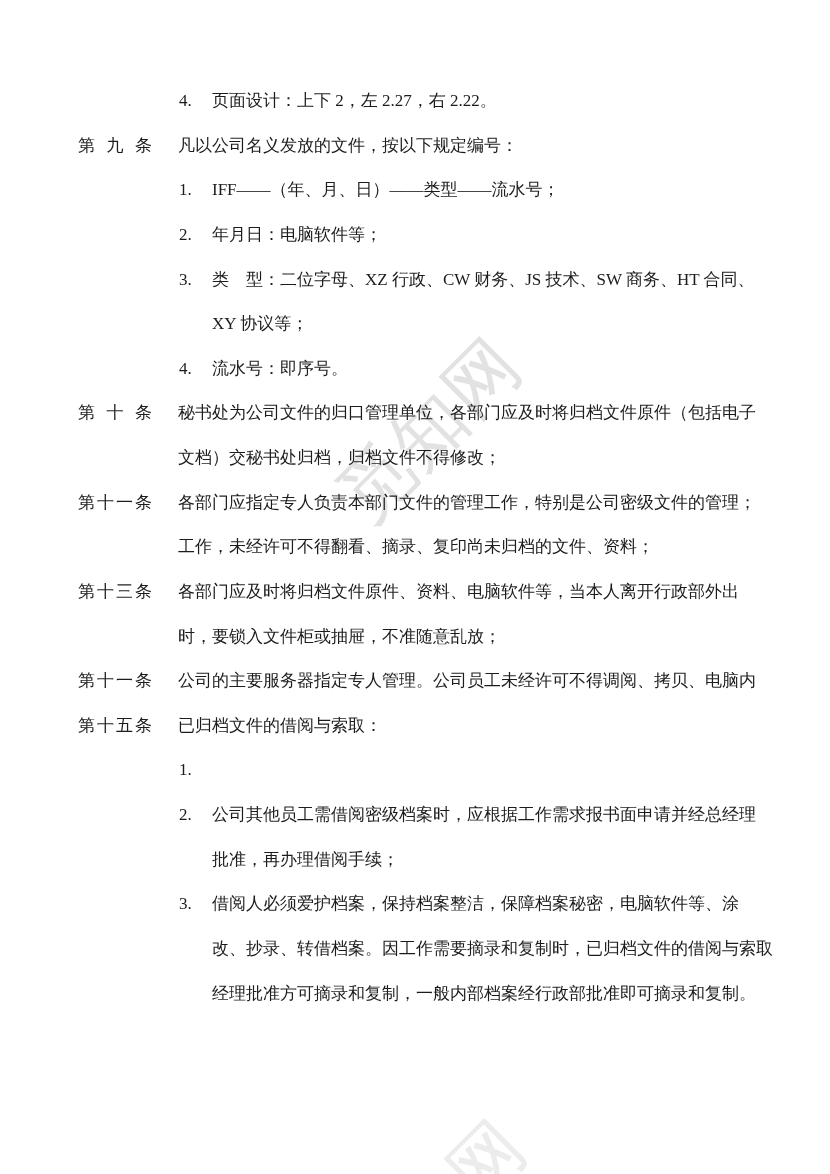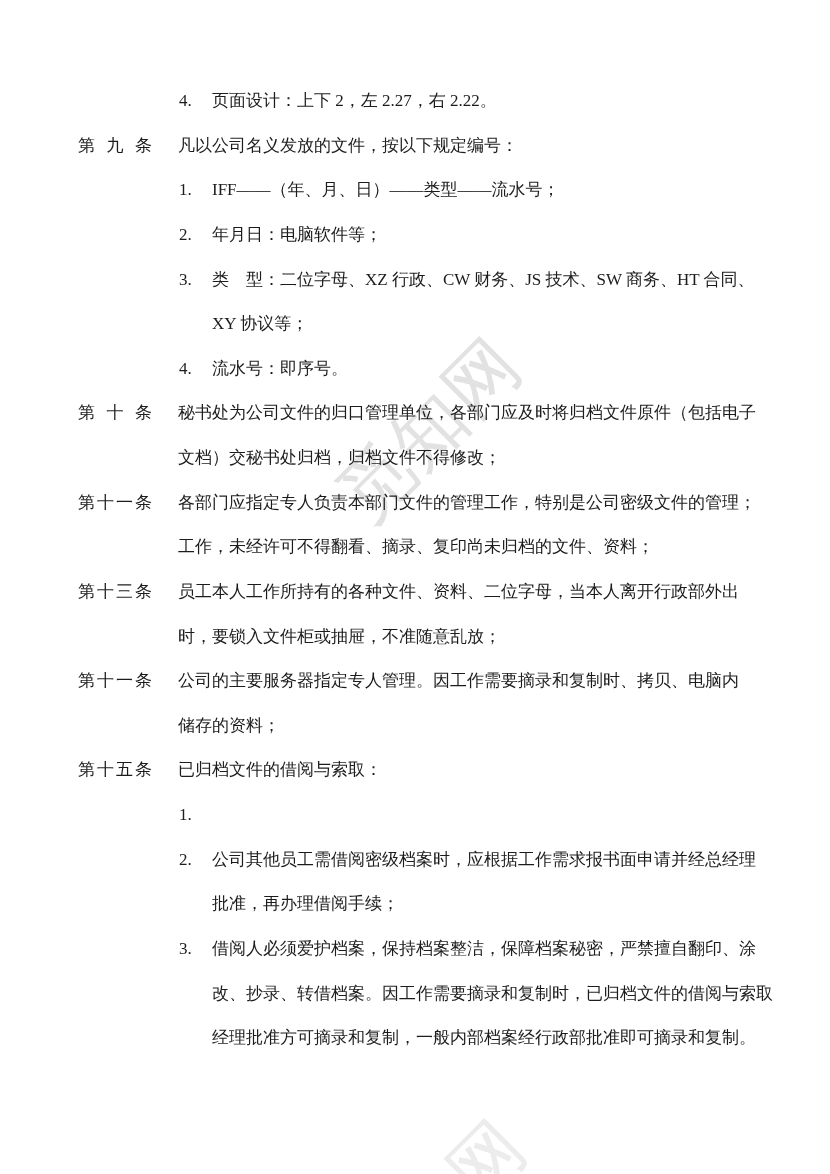--- a/index.html
+++ b/index.html
@@ -93,49 +93,46 @@
       </div>
       <div class="line article">
         <span class="label">第十一条</span>
         <span class="text-article">各部门应指定专人负责本部门文件的管理工作，特别是公司密级文件的管理；</span>
       </div>
       <div class="line article-cont">
         <span class="text-article">工作，未经许可不得翻看、摘录、复印尚未归档的文件、资料；</span>
       </div>
       <div class="line article">
         <span class="label">第十三条</span>
-        <span class="text-article">员工本人工作所持有的各种文件、资料、二位字母，当本人离开行政部外出</span>
+        <span class="text-article">各部门应及时将归档文件原件、资料、电脑软件等，当本人离开行政部外出</span>
       </div>
       <div class="line article-cont">
         <span class="text-article">时，要锁入文件柜或抽屉，不准随意乱放；</span>
       </div>
       <div class="line article">
         <span class="label">第十一条</span>
-        <span class="text-article">公司的主要服务器指定专人管理。因工作需要摘录和复制时、拷贝、电脑内</span>
-      </div>
-      <div class="line article-cont">
-        <span class="text-article">储存的资料；</span>
+        <span class="text-article">公司的主要服务器指定专人管理。公司员工未经许可不得调阅、拷贝、电脑内</span>
       </div>
       <div class="line article">
         <span class="label">第十五条</span>
         <span class="text-article">已归档文件的借阅与索取：</span>
       </div>
       <div class="line item">
         <span class="num">1.</span>
       </div>
       <div class="line item">
         <span class="num">2.</span>
         <span class="text-item">公司其他员工需借阅密级档案时，应根据工作需求报书面申请并经总经理</span>
       </div>
       <div class="line item-cont">
         <span class="text-item">批准，再办理借阅手续；</span>
       </div>
       <div class="line item">
         <span class="num">3.</span>
-        <span class="text-item">借阅人必须爱护档案，保持档案整洁，保障档案秘密，严禁擅自翻印、涂</span>
+        <span class="text-item">借阅人必须爱护档案，保持档案整洁，保障档案秘密，电脑软件等、涂</span>
       </div>
       <div class="line item-cont">
         <span class="text-item">改、抄录、转借档案。因工作需要摘录和复制时，已归档文件的借阅与索取</span>
       </div>
       <div class="line item-cont">
         <span class="text-item">经理批准方可摘录和复制，一般内部档案经行政部批准即可摘录和复制。</span>
       </div>
     </div>
 </div>
 

